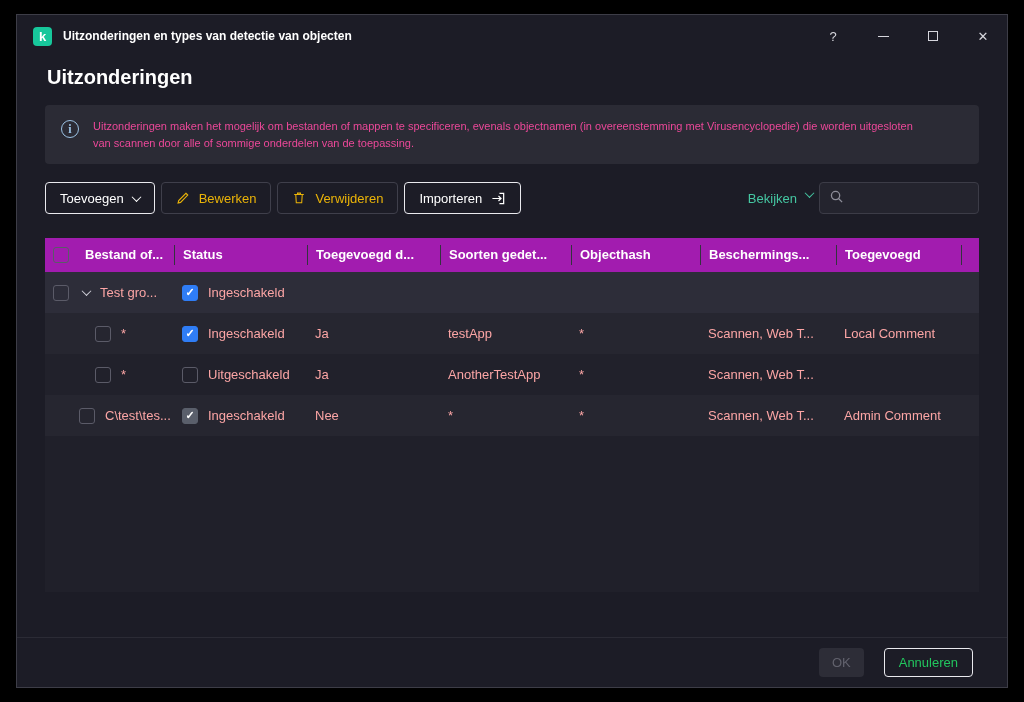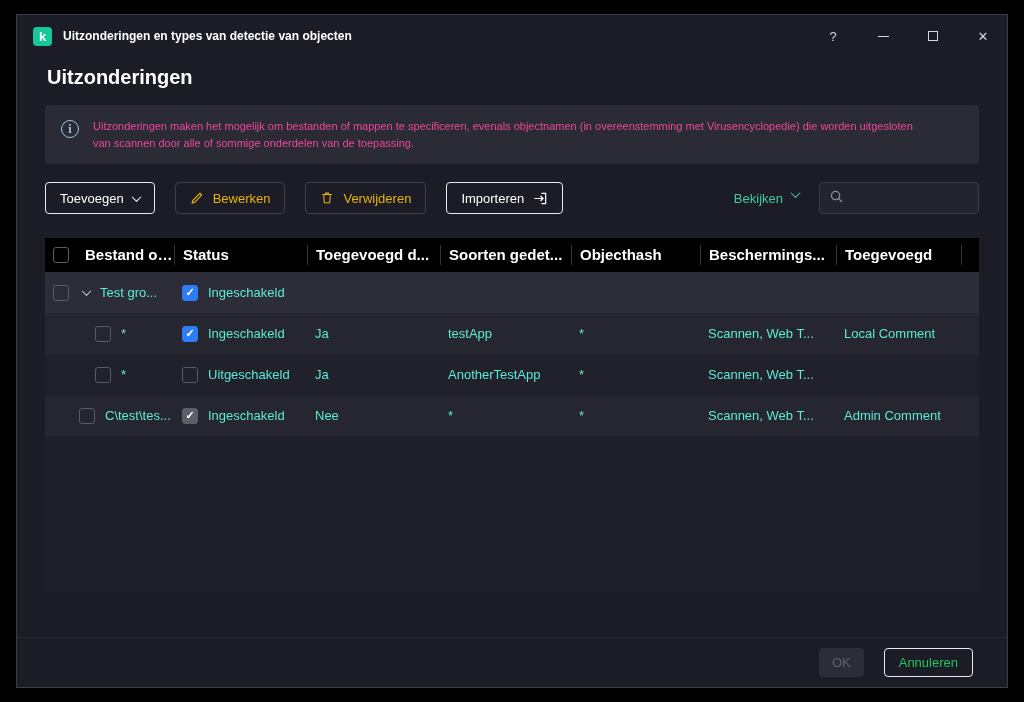--- a/index.html
+++ b/index.html
@@ -21,46 +21,46 @@
   
   .page-title { margin: 6px 0 0 30px; font-size: 20px; font-weight: bold; color: #fff; line-height: 28px; }
   .infobox { margin: 14px 28px 0; background: #2b2b35; border-radius: 4px; padding: 13px 16px;
              display: flex; gap: 14px; }
   .info-icon { flex: 0 0 auto; width: 18px; height: 18px; border: 1.4px solid #9cc3e5; border-radius: 50%;
                color: #9cc3e5; font-size: 12px; font-weight: bold; display: flex; align-items: center;
                justify-content: center; margin-top: 2px; font-family: "Liberation Serif", serif; }
   .info-text { color: #ec4899; font-size: 11px; line-height: 1.5; max-width: 830px; }
 
   
-  .toolbar { margin: 18px 28px 0; display: flex; align-items: center; gap: 20px; }
+  .toolbar { margin: 18px 28px 0; display: flex; align-items: center; gap: 6px; }
   .btn { height: 32px; padding: 0 14px; border: 1px solid #e9e9ee; border-radius: 4px; background: transparent;
          color: #fff; font-size: 13px; display: inline-flex; align-items: center; gap: 9px; cursor: pointer;
          font-family: inherit; white-space: nowrap; }
   .btn.disabled { border-color: #3f3f4b; color: #eab308; cursor: default; }
   .btn svg { display: block; }
   .chev { width: 7px; height: 7px; border-right: 1.6px solid currentColor; border-bottom: 1.6px solid currentColor;
           transform: rotate(45deg) translate(-1px,-1px); display: inline-block; }
   .view-dd { margin-left: auto; display: flex; align-items: flex-start; gap: 9px; color: #45c7a2;
              font-size: 13px; cursor: pointer; }
   .view-dd .chev { border-color: #45c7a2; }
   .searchbox { width: 160px; height: 32px; background: #24242e; border: 1px solid #3c3c47; border-radius: 4px;
                display: flex; align-items: center; gap: 7px; padding: 0 9px; }
   .searchbox svg { color: #8d8d99; flex: 0 0 auto; }
   .searchbox input { flex: 1; min-width: 0; background: transparent; border: none; outline: none;
                      color: #fff; font-size: 13px; font-family: inherit; }
 
   
   .table { margin: 24px 28px 0; }
   .grid { display: grid; grid-template-columns: 32px 97px 133px 133px 131px 129px 136px 1fr 18px; align-items: center; }
-  .thead { background: #000000; height: 34px; font-weight: bold; font-size: 15px; color: #fff; }
+  .thead { background: #a21caf; height: 34px; font-weight: bold; font-size: 13px; color: #fff; }
   .th { padding-left: 8px; overflow: hidden; white-space: nowrap; text-overflow: ellipsis;
         border-left: 1px solid #33333e; height: 20px; line-height: 20px; }
   .th.first { border-left: none; }
   .c-center { display: flex; justify-content: center; align-items: center; border-left: none; height: 34px; }
-  .row { height: 41px; font-size: 13px; color: #5eead4; }
+  .row { height: 41px; font-size: 13px; color: #fca5a5; }
   .row-group { background: #2d2d39; }
   .row-a { background: #262630; }
   .row-b { background: #21212b; }
   .cell { padding-left: 8px; overflow: hidden; white-space: nowrap; text-overflow: ellipsis; }
   .cell-flex { display: flex; align-items: center; gap: 10px; padding-left: 8px; overflow: hidden; }
   .indent-child { padding-left: 18px; }
   .indent-top { padding-left: 2px; }
   .name-flex { display: flex; align-items: center; gap: 10px; padding-left: 6px; overflow: hidden; white-space: nowrap; }
   .expander { width: 7px; height: 7px; border-right: 1.6px solid #cfcfd8; border-bottom: 1.6px solid #cfcfd8;
               transform: rotate(45deg) translate(-1px,-1px); flex: 0 0 auto; cursor: pointer; }

